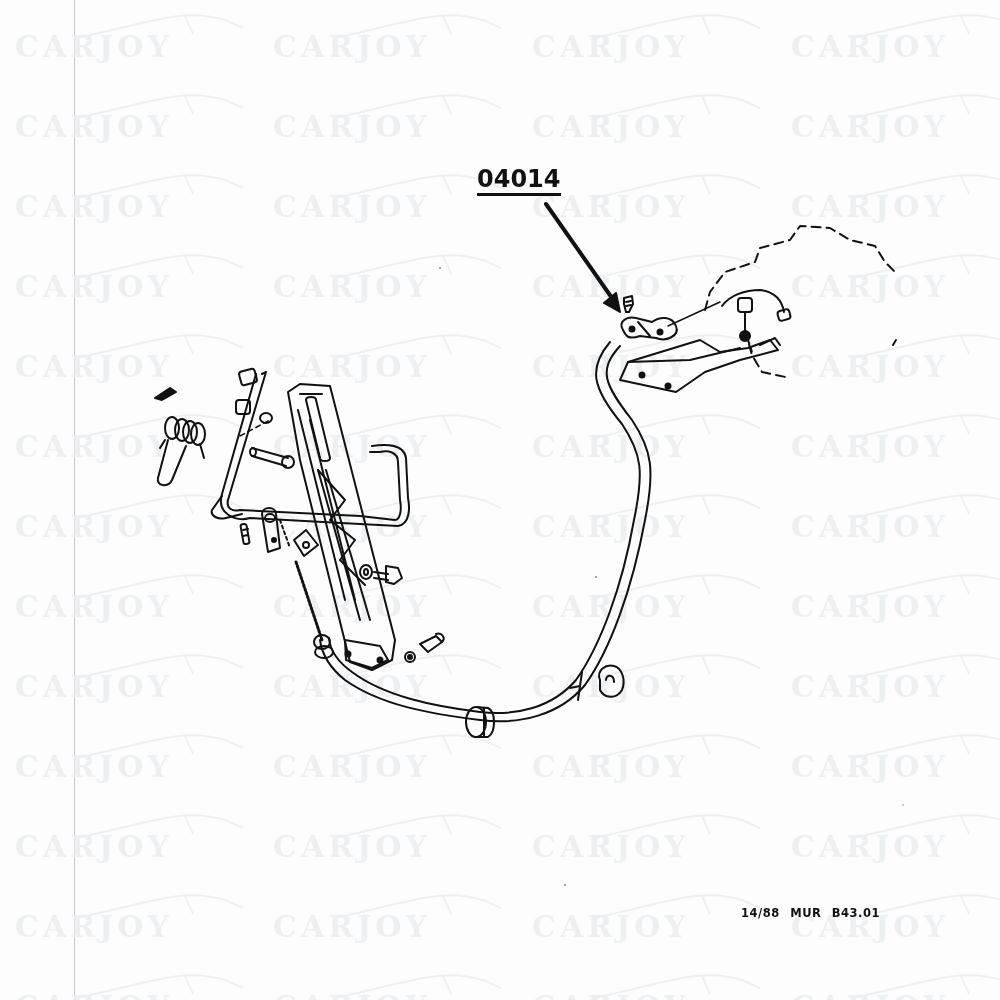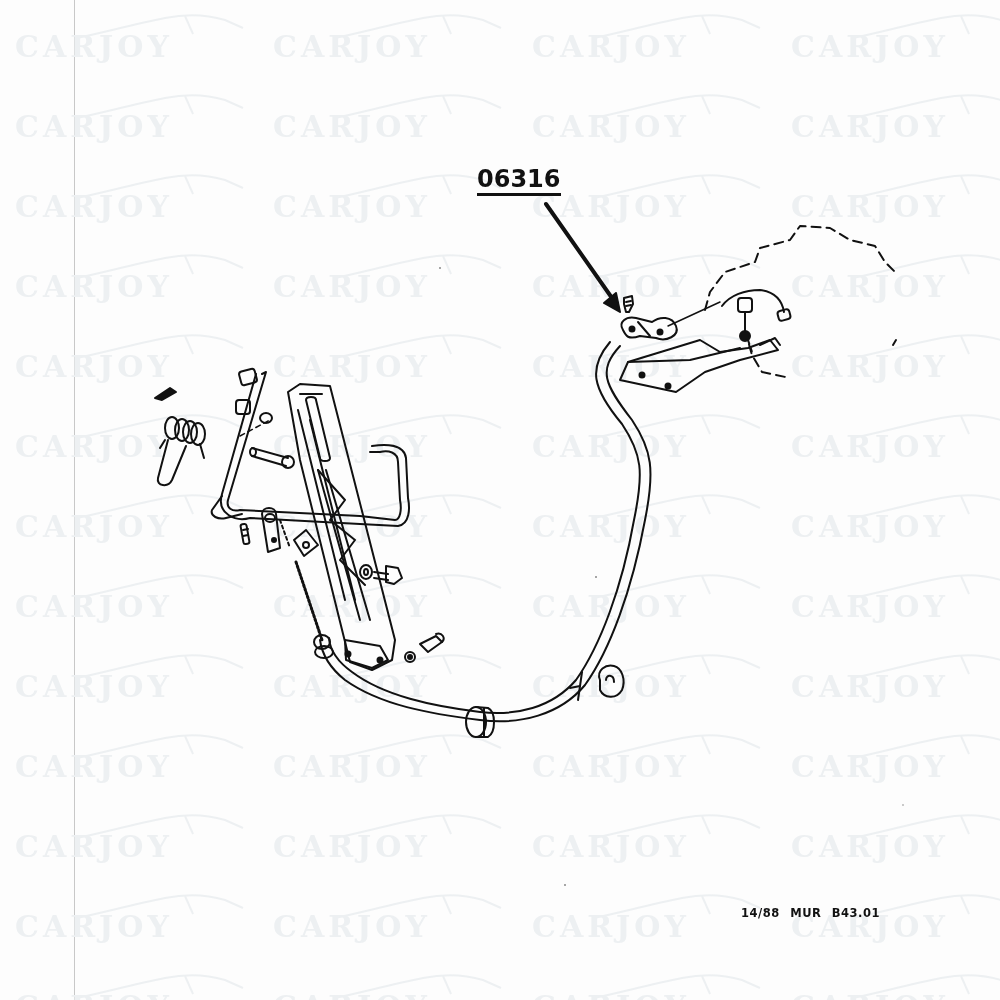--- a/index.html
+++ b/index.html
@@ -537,15 +537,15 @@
     </g>
 
     <g fill="#888" stroke="none">
       <circle cx="440" cy="268" r="1"></circle>
       <circle cx="596" cy="577" r="1"></circle>
       <circle cx="565" cy="885" r="1"></circle>
       <circle cx="903" cy="805" r="0.8"></circle>
     </g>
   </svg>
 
-  <div class="part-number">06316</div>
+  <div class="part-number">04014</div>
   <div class="ref-code">14/88  MUR  B43.01</div>
 </div>
 
 </body></html>

